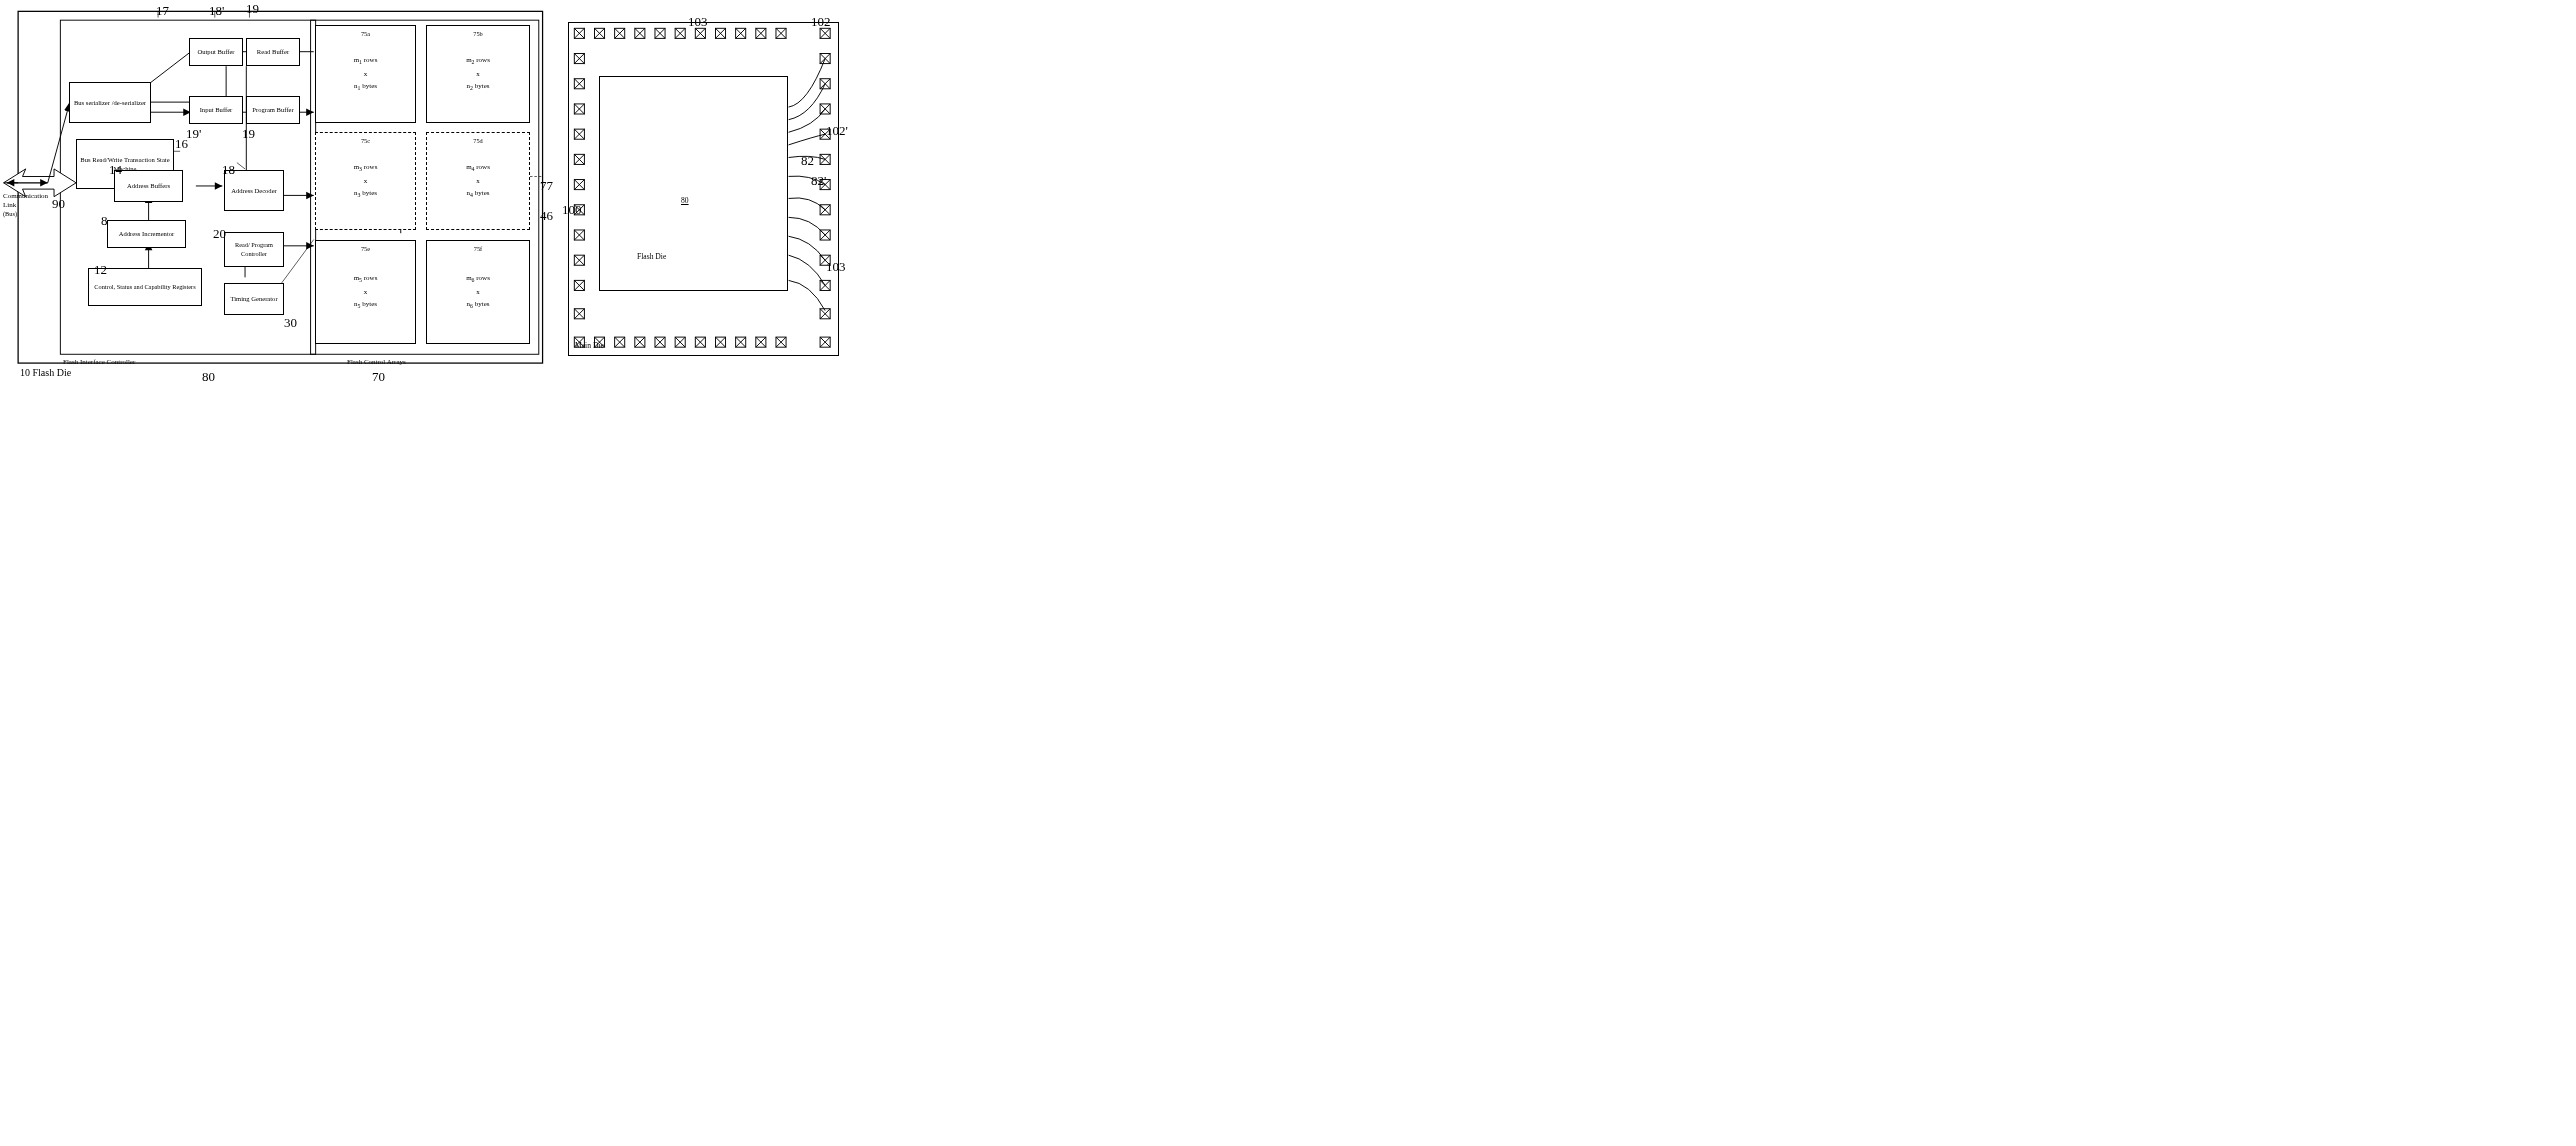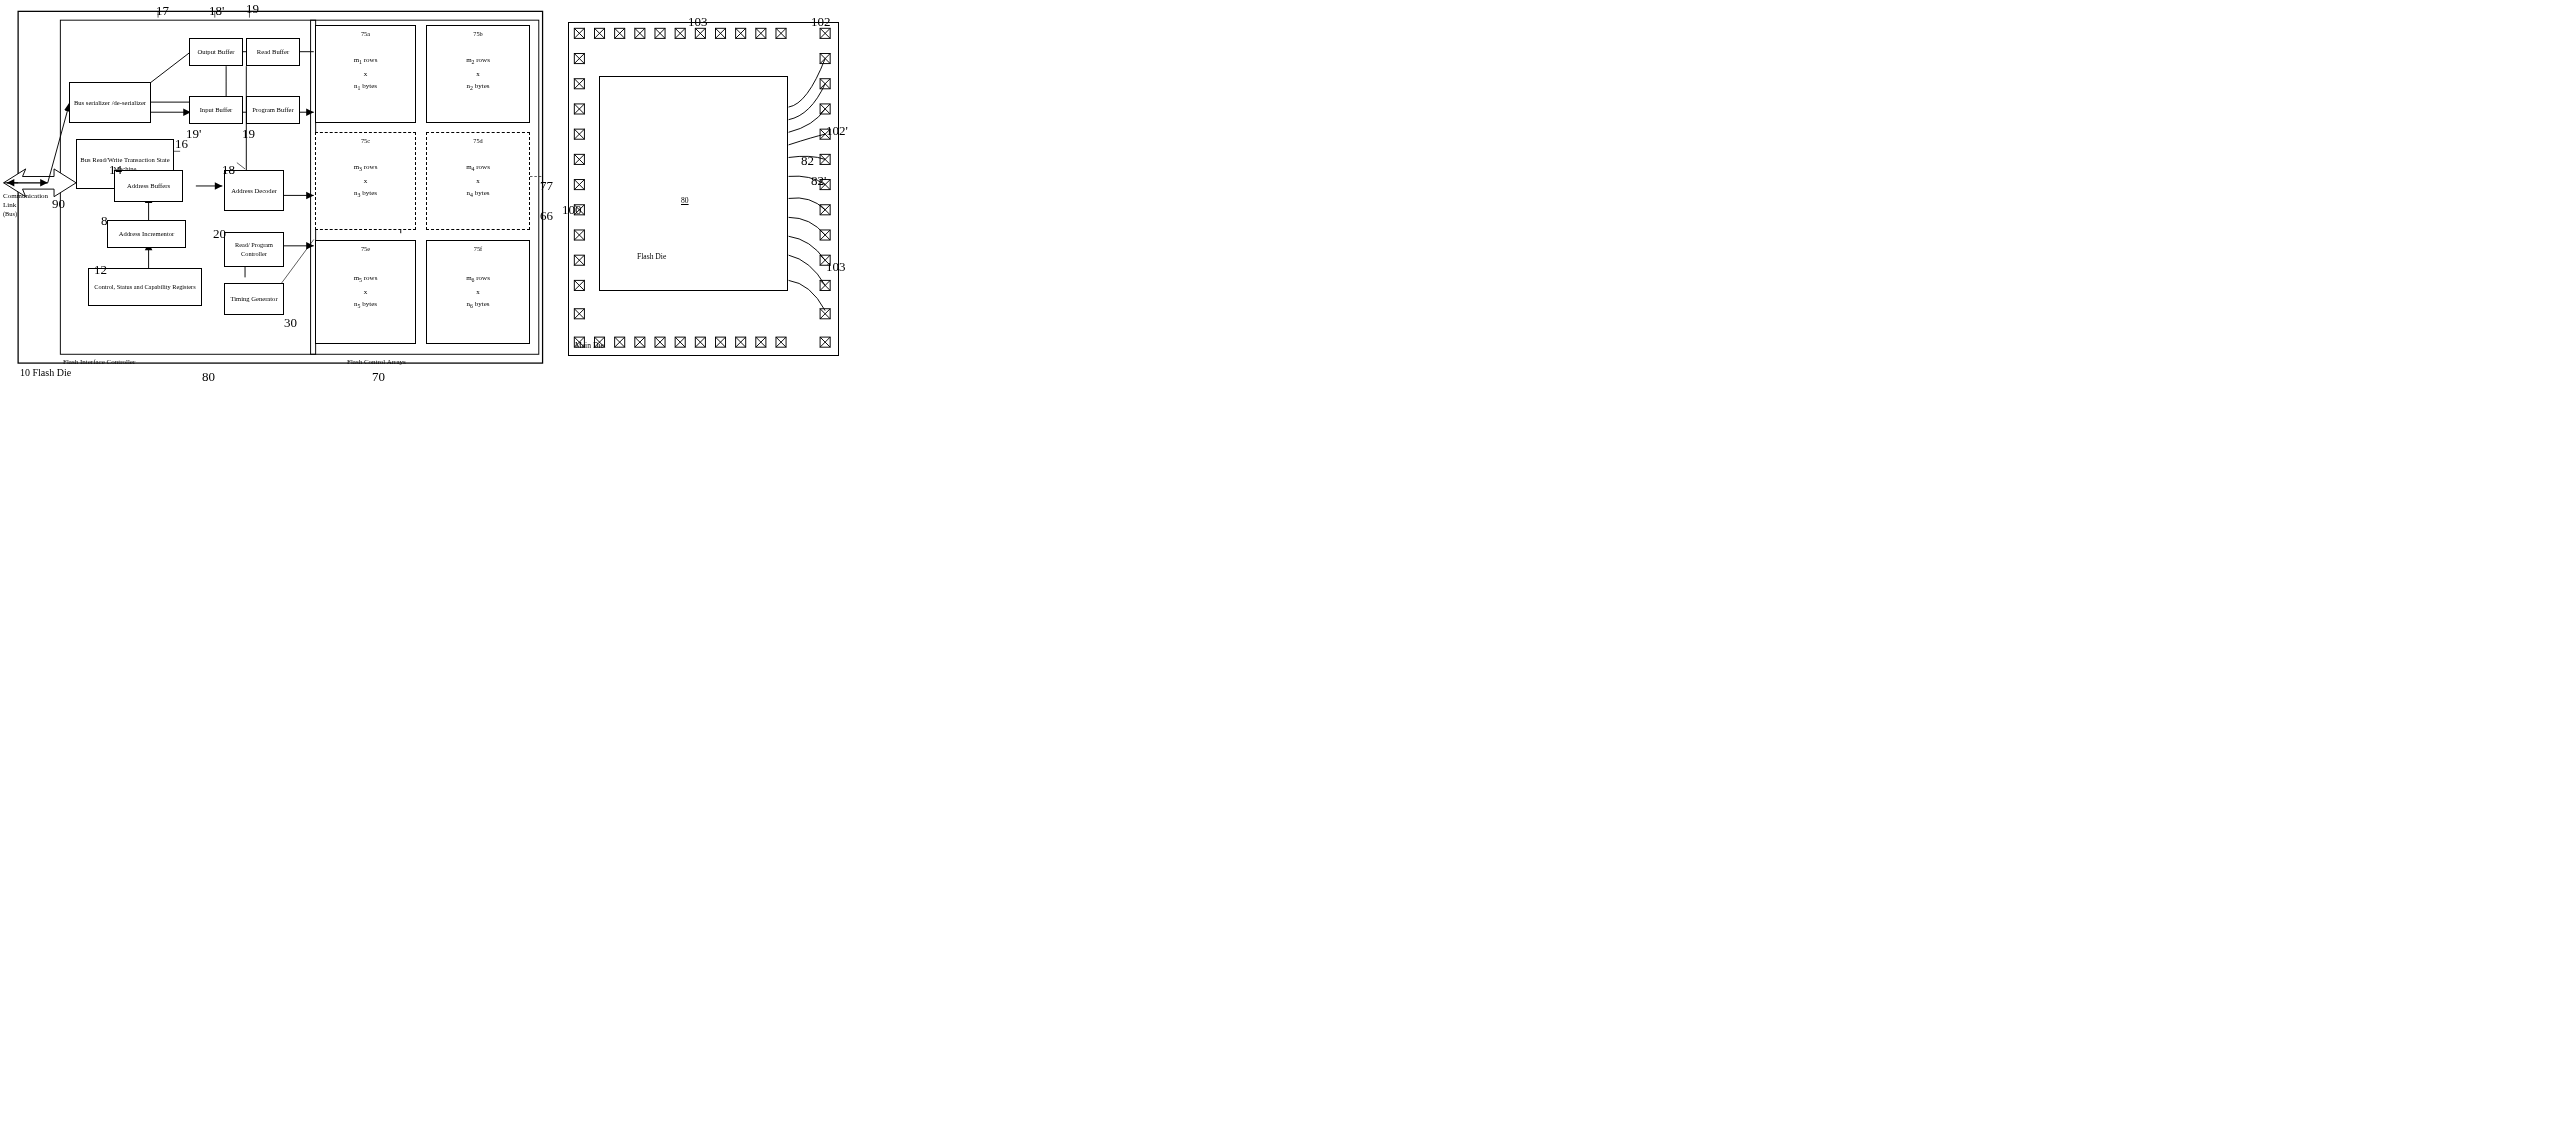--- a/index.html
+++ b/index.html
@@ -277,21 +277,21 @@
   </div>
 
   <div class="mem-cell" style="left:426px; top:240px; width:104px; height:104px;">
     <div style="position:absolute; top:2.5px; left:50%; transform:translateX(-50%); font-size:6.3px;"><span>75f</span></div>
     <div style="font-size:7px; line-height:1.8;">
       m<sub>6</sub> rows<br>x<br>n<sub>6</sub> bytes
     </div>
   </div>
 
   <div class="number-label" style="left:540px; top:178px;">77</div>
-  <div class="number-label" style="left:540px; top:208px;">66</div>
+  <div class="number-label" style="left:540px; top:208px;">46</div>
 
   <div style="position:absolute; left:568px; top:22px; width:271px; height:334px; border:1.3px solid #000; background:#fff;"></div>
 
   <div style="position:absolute; left:599px; top:76px; width:189px; height:215px; border:1.3px solid #000; background:#fff;"></div>
 
   <svg style="position:absolute; left:568px; top:22px; width:271px; height:334px;" xmlns="http://www.w3.org/2000/svg" viewBox="0 0 430 530" width="271" height="334">
 
     <g stroke="#000" stroke-width="1.5" fill="none">
 
       <rect x="10" y="10" width="16" height="16"></rect>

